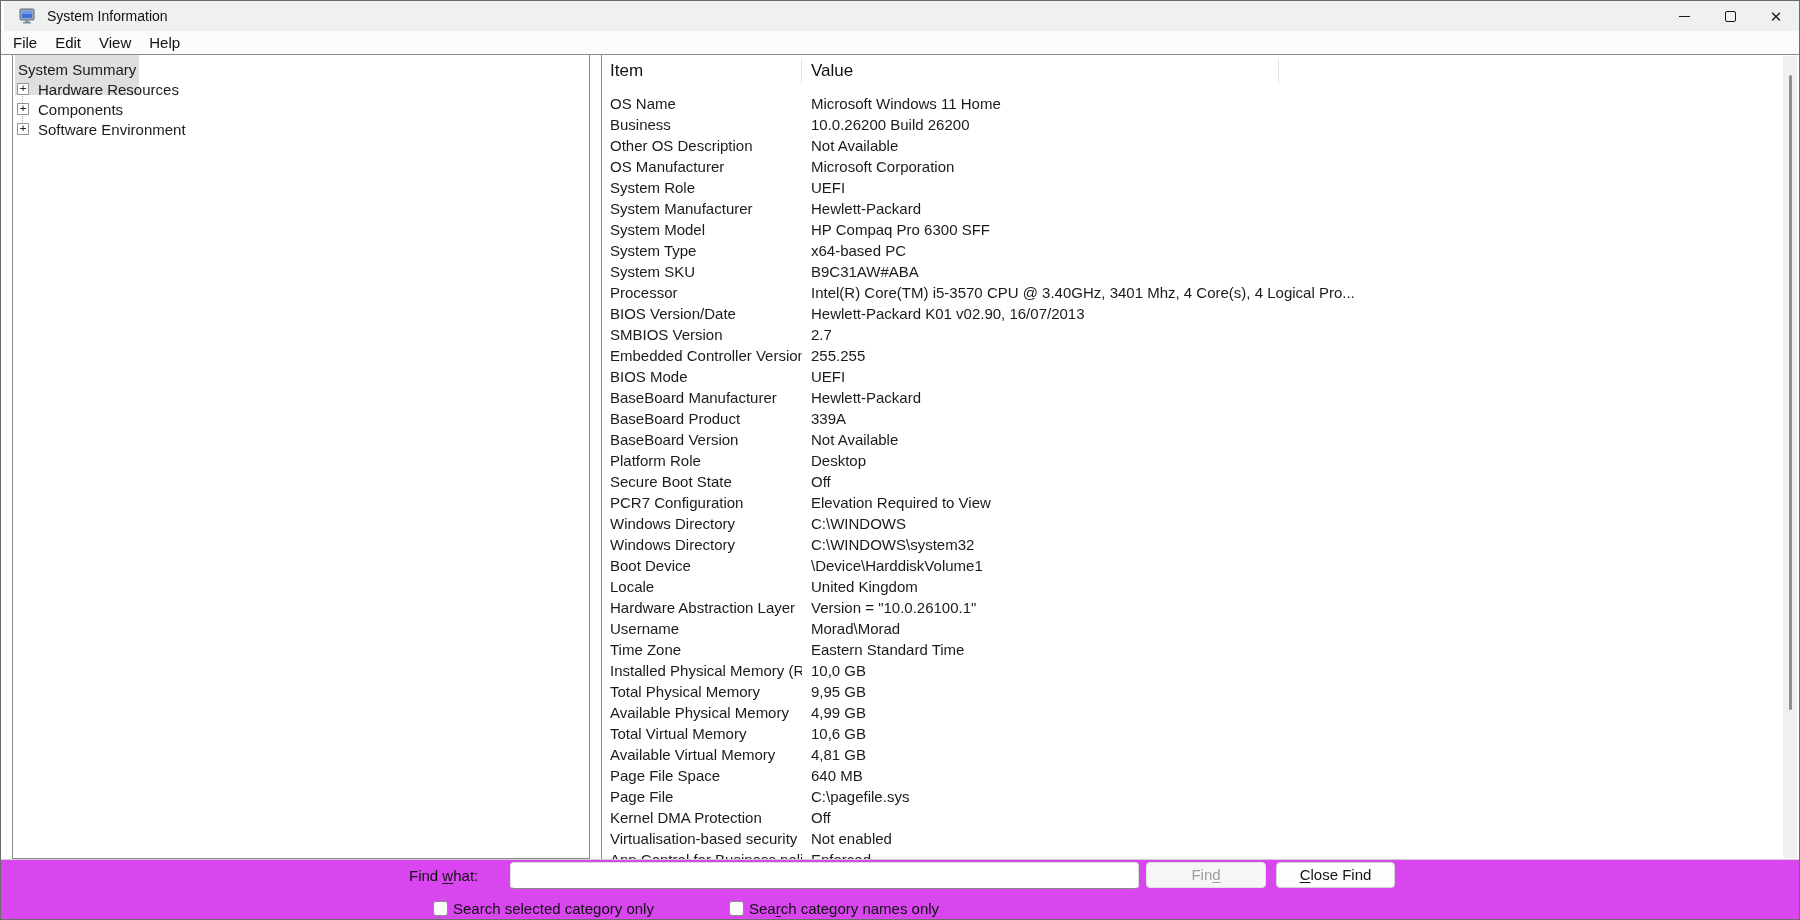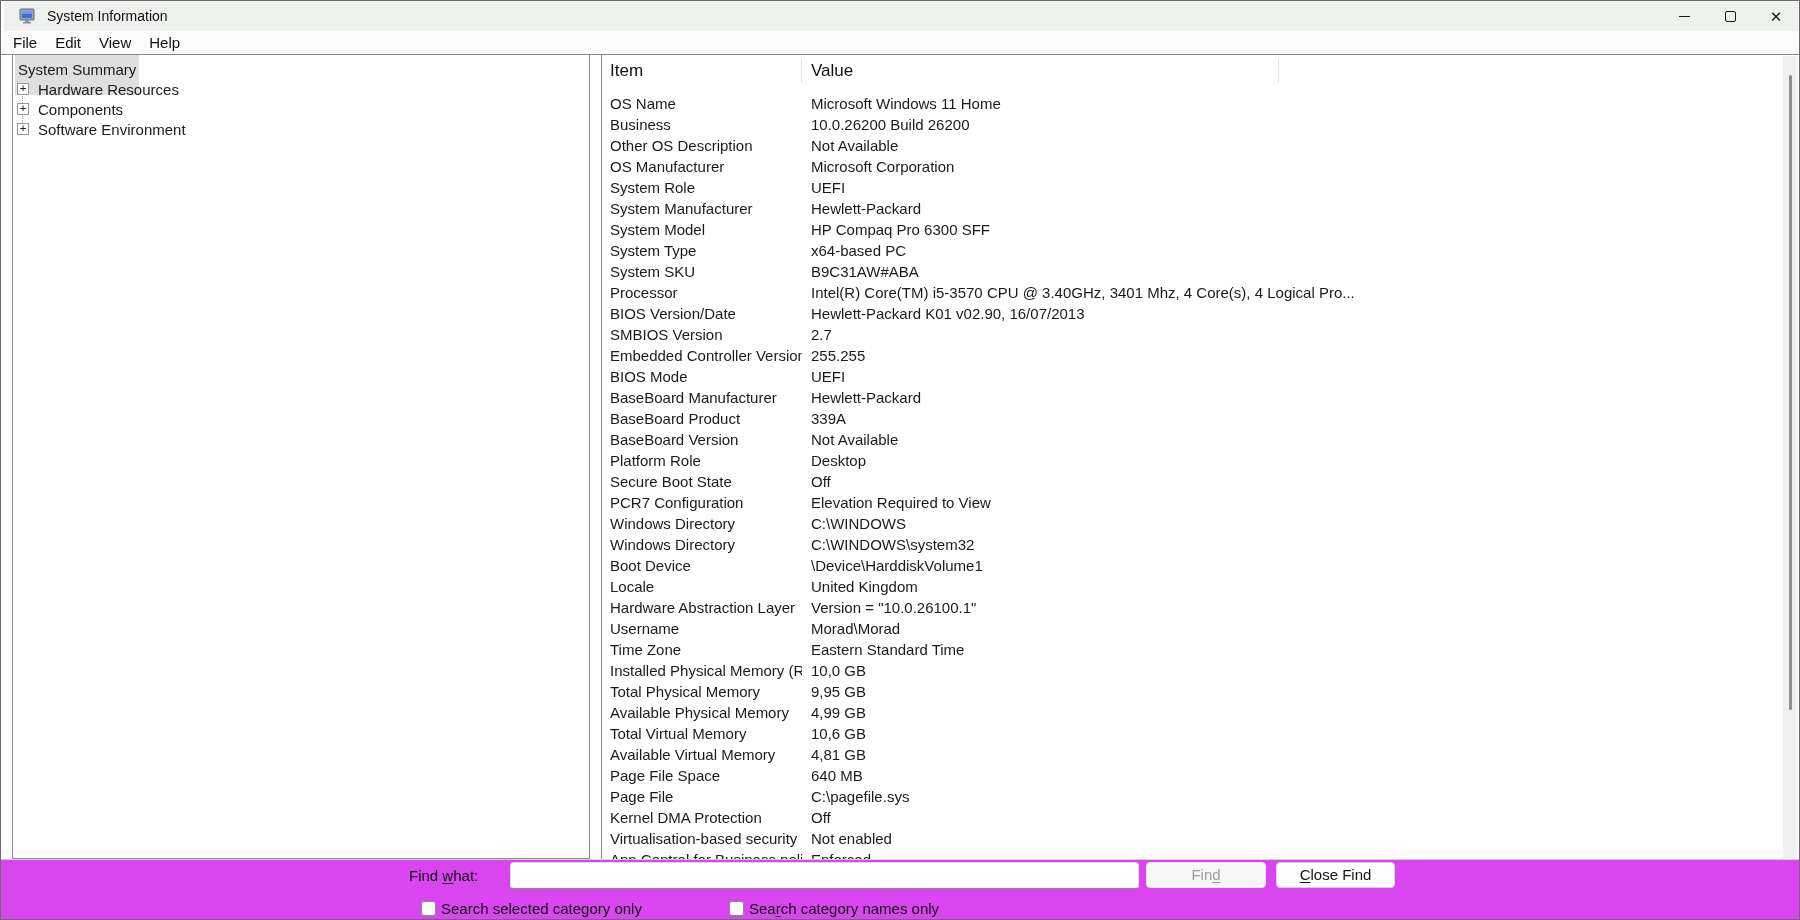--- a/index.html
+++ b/index.html
@@ -56,21 +56,21 @@
   .vthumb { position:absolute; left:6px; width:3px; top:19px; height:635px; background:#8f8f8f; border-radius:2px; }
 
   
   .findbar { position:absolute; top:858px; left:0; right:0; bottom:0; background:#d946ef; border-top:1px solid #cfcfcf; }
   .find-label { position:absolute; left:408px; top:2px; height:27px; line-height:27px; font-size:15px; color:#111; }
   .find-input { position:absolute; left:509px; top:2px; width:629px; height:27px; background:#ffffff; border:1px solid #dcdcdc; border-bottom-color:#8a8a8a; border-radius:4px; font-size:15px; padding:0 8px; font-family:inherit; outline:none; }
   .btn { position:absolute; top:2px; height:26px; border-radius:4px; font-size:15px; text-align:center; line-height:24px; }
   .btn-find { left:1145px; width:120px; background:#f6f6f6; border:1px solid #e3e3e3; color:#9e9e9e; }
   .btn-close-find { left:1275px; width:119px; background:#fdfdfd; border:1px solid #d2d2d2; color:#141414; }
   .cb-group { position:absolute; top:40px; display:flex; align-items:center; font-size:15px; color:#111; }
-  .cb-group.g1 { left:420px; }
+  .cb-group.g1 { left:432px; }
   .cb-group.g2 { left:728px; }
   .cb-box { width:15px; height:15px; border:1px solid #8a8a8a; border-radius:3px; background:#fdfdfd; margin-right:5px; flex:0 0 15px; }
 </style>
 </head>
 <body>
 
 <div class="window">
 
   <div class="titlebar">
     <span class="app-icon">

